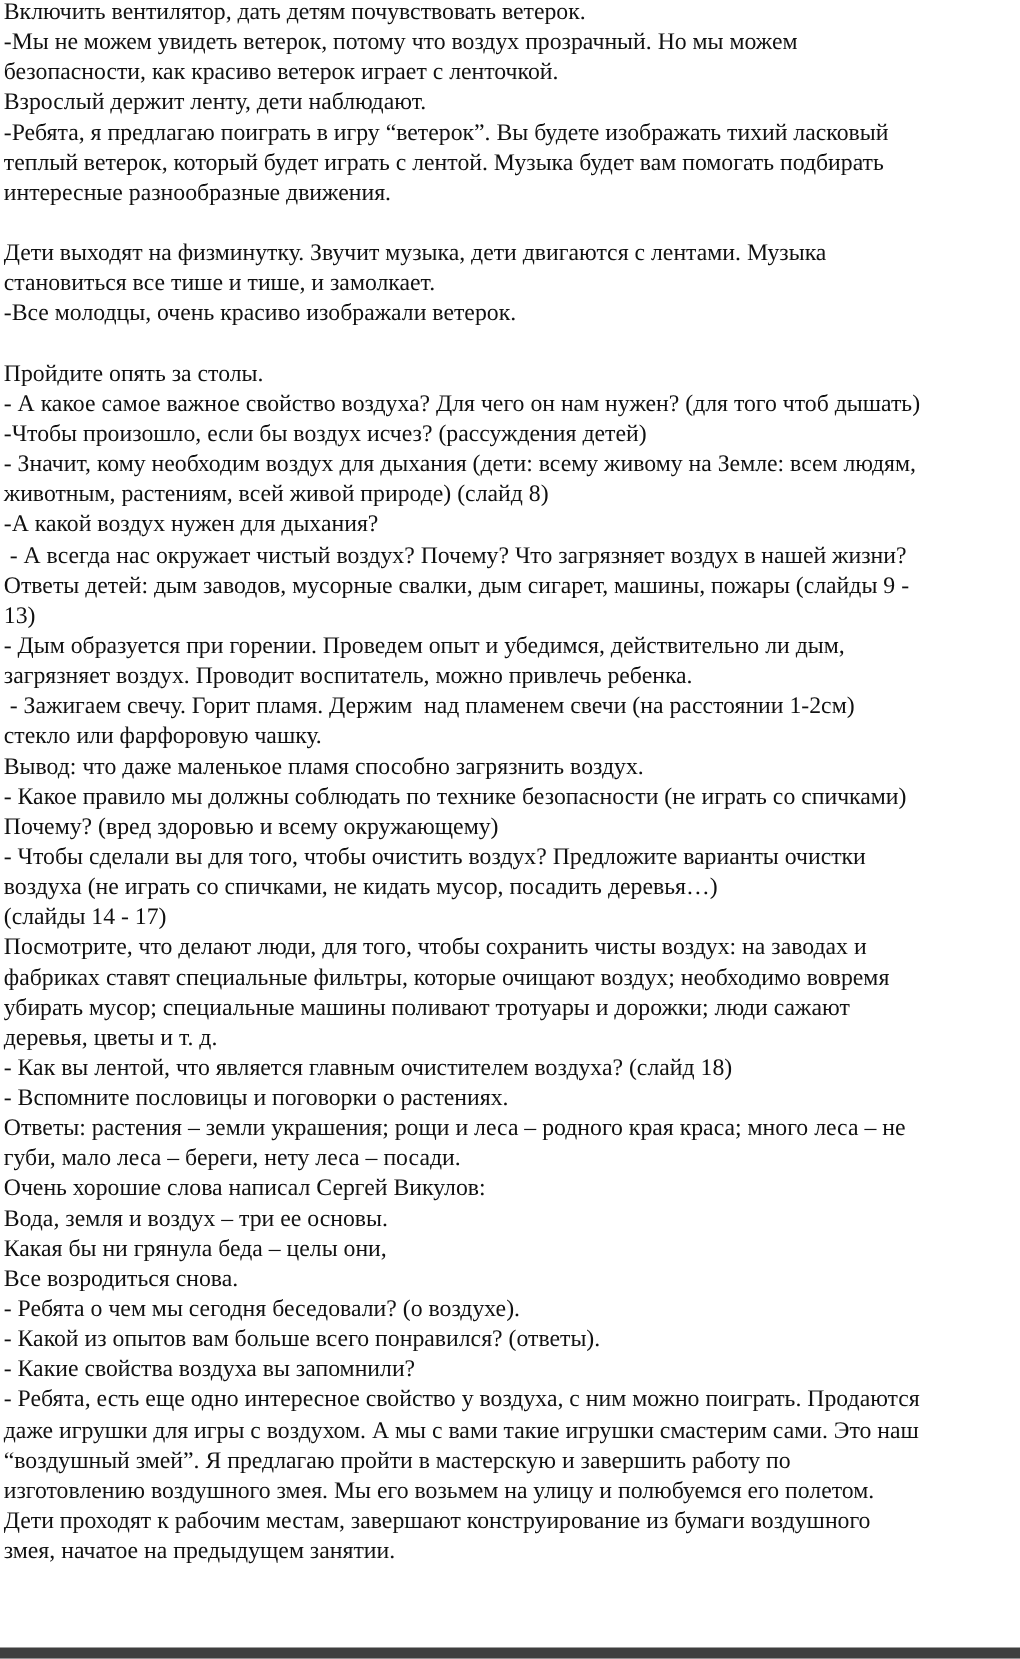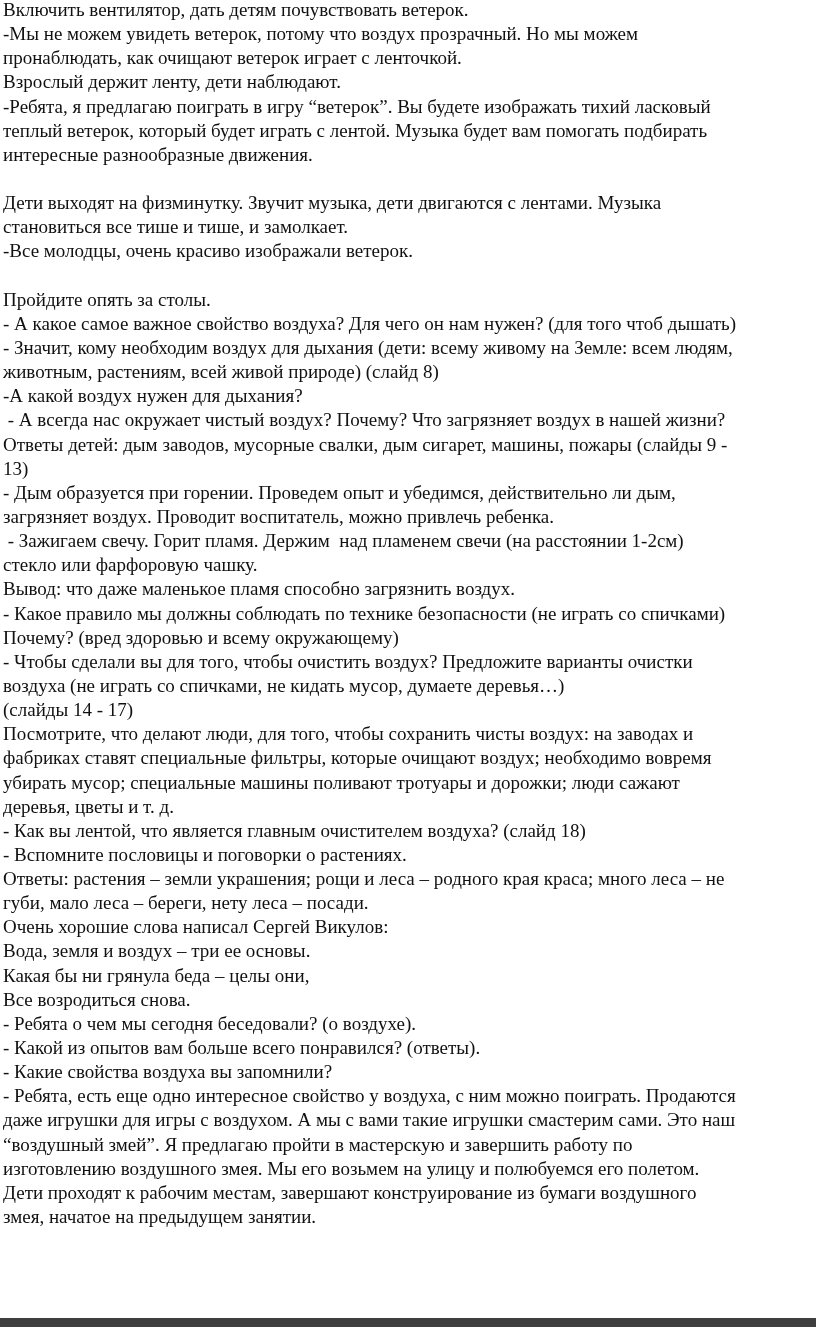--- a/index.html
+++ b/index.html
@@ -43,47 +43,48 @@
     background: #3f3f3f;
   }
 </style>
 </head>
 <body>
 
 <div class="page" style="background: rgb(255, 255, 255);">
   <div class="doc" style="color: rgb(17, 17, 17);">
       <div class="line"><span>Включить вентилятор, дать детям почувствовать ветерок.</span></div>
       <div class="line"><span>-Мы не можем увидеть ветерок, потому что воздух прозрачный. Но мы можем</span></div>
-      <div class="line"><span>пронаблюдать, как очищают ветерок играет с ленточкой.</span></div>
+      <div class="line"><span>безопасности, как красиво ветерок играет с ленточкой.</span></div>
       <div class="line"><span>Взрослый держит ленту, дети наблюдают.</span></div>
       <div class="line"><span>-Ребята, я предлагаю поиграть в игру “ветерок”. Вы будете изображать тихий ласковый</span></div>
       <div class="line"><span>теплый ветерок, который будет играть с лентой. Музыка будет вам помогать подбирать</span></div>
       <div class="line"><span>интересные разнообразные движения.</span></div>
       <div class="line">&nbsp;</div>
       <div class="line"><span>Дети выходят на физминутку. Звучит музыка, дети двигаются с лентами. Музыка</span></div>
       <div class="line"><span>становиться все тише и тише, и замолкает.</span></div>
       <div class="line"><span>-Все молодцы, очень красиво изображали ветерок.</span></div>
       <div class="line">&nbsp;</div>
       <div class="line"><span>Пройдите опять за столы.</span></div>
       <div class="line"><span>- А какое самое важное свойство воздуха? Для чего он нам нужен? (для того чтоб дышать)</span></div>
+      <div class="line"><span>-Чтобы произошло, если бы воздух исчез? (рассуждения детей)</span></div>
       <div class="line"><span>- Значит, кому необходим воздух для дыхания (дети: всему живому на Земле: всем людям,</span></div>
       <div class="line"><span>животным, растениям, всей живой природе) </span><b>(слайд 8)</b></div>
       <div class="line"><span>-А какой воздух нужен для дыхания?</span></div>
       <div class="line"><span> - А всегда нас окружает чистый воздух? Почему? Что загрязняет воздух в нашей жизни?</span></div>
       <div class="line"><span>Ответы детей: дым заводов, мусорные свалки, дым сигарет, машины, пожары </span><b>(слайды 9 -</b></div>
       <div class="line"><b>13)</b></div>
       <div class="line"><span>- Дым образуется при горении. Проведем опыт и убедимся, действительно ли дым,</span></div>
       <div class="line"><span>загрязняет воздух. Проводит воспитатель, можно привлечь ребенка.</span></div>
       <div class="line"><span> - Зажигаем свечу. Горит пламя. Держим  над пламенем свечи (на расстоянии 1-2см)</span></div>
       <div class="line"><span>стекло или фарфоровую чашку.</span></div>
       <div class="line"><span>Вывод: что даже маленькое пламя способно загрязнить воздух.</span></div>
       <div class="line"><span>- Какое правило мы должны соблюдать по технике безопасности (не играть со спичками)</span></div>
       <div class="line"><span>Почему? (вред здоровью и всему окружающему)</span></div>
       <div class="line"><span>- Чтобы сделали вы для того, чтобы очистить воздух? Предложите варианты очистки</span></div>
-      <div class="line"><span>воздуха </span><b>(</b><span>не играть со спичками, не кидать мусор, думаете деревья…</span><b>)</b></div>
+      <div class="line"><span>воздуха </span><b>(</b><span>не играть со спичками, не кидать мусор, посадить деревья…</span><b>)</b></div>
       <div class="line"><b>(слайды 14 - 17)</b></div>
       <div class="line"><span>Посмотрите, что делают люди, для того, чтобы сохранить чисты воздух: на заводах и</span></div>
       <div class="line"><span>фабриках ставят специальные фильтры, которые очищают воздух; необходимо вовремя</span></div>
       <div class="line"><span>убирать мусор; специальные машины поливают тротуары и дорожки; люди сажают</span></div>
       <div class="line"><span>деревья, цветы и т. д.</span></div>
       <div class="line"><span>- Как вы лентой, что является главным очистителем воздуха? </span><b>(слайд 18)</b></div>
       <div class="line"><span>- Вспомните пословицы и поговорки о растениях.</span></div>
       <div class="line"><span>Ответы: растения – земли украшения; рощи и леса – родного края краса; много леса – не</span></div>
       <div class="line"><span>губи, мало леса – береги, нету леса – посади.</span></div>
       <div class="line"><span>Очень хорошие слова написал Сергей Викулов:</span></div>

